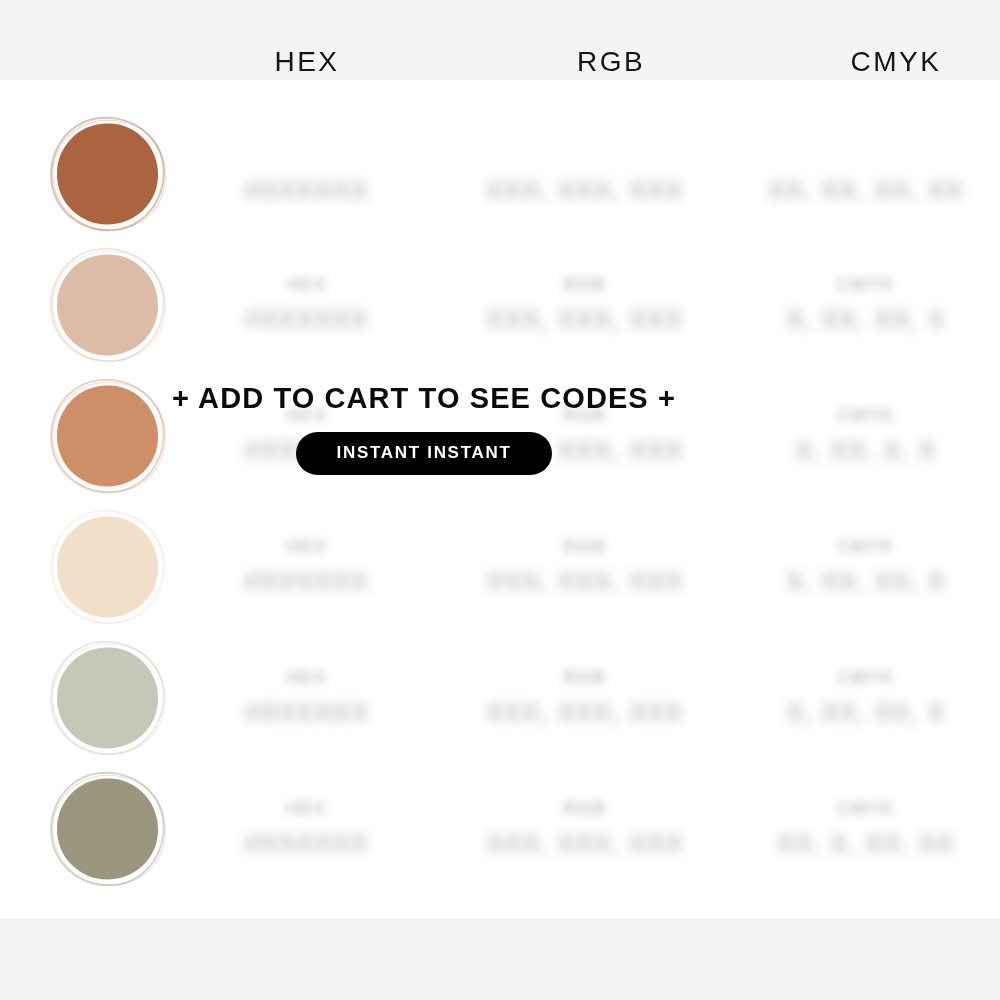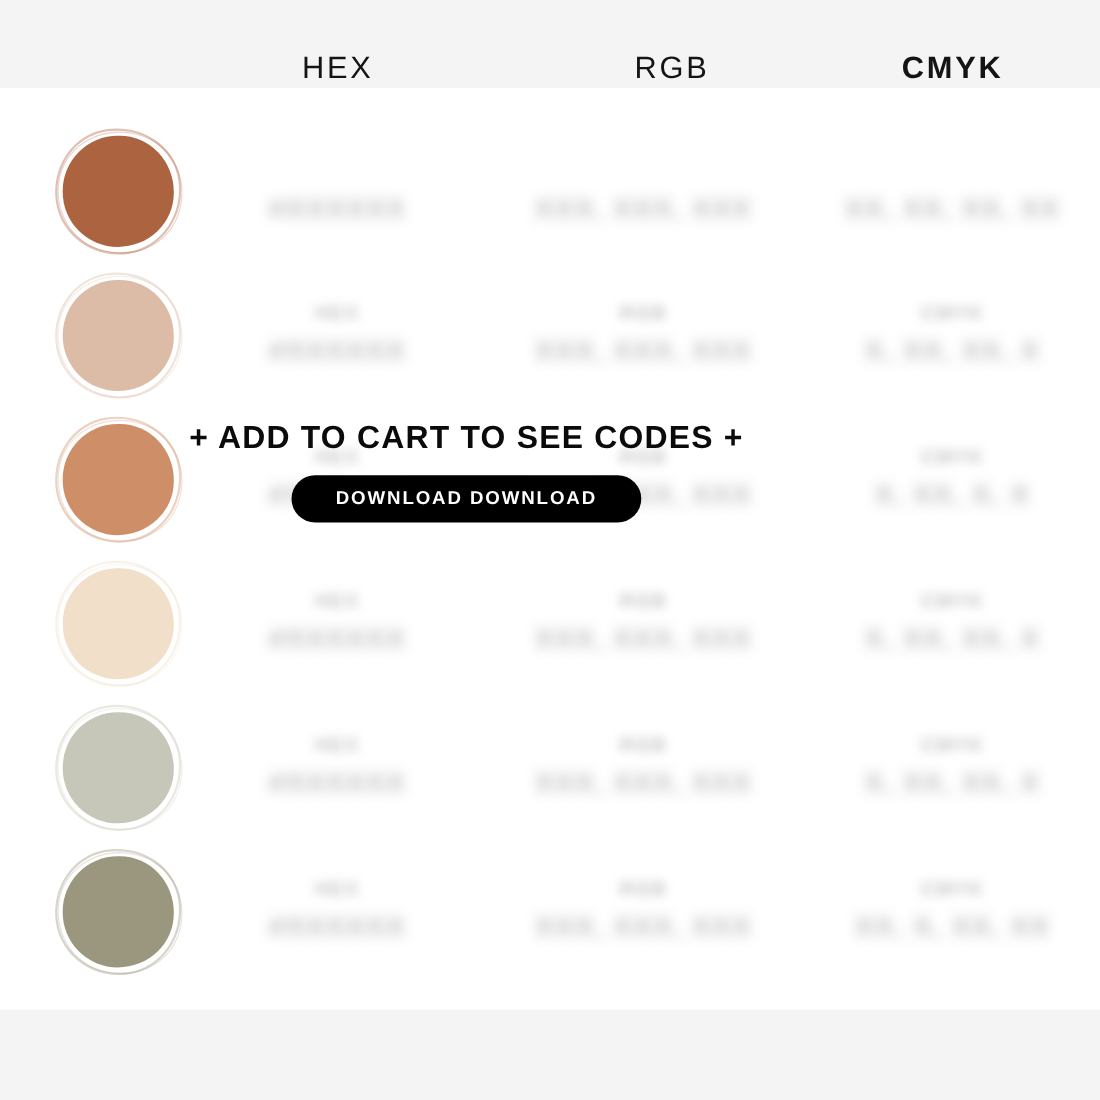--- a/index.html
+++ b/index.html
@@ -46,21 +46,21 @@
     top: 0;
     transform: translateX(-50%);
     font-size: 28px;
     letter-spacing: 2.5px;
     font-weight: 400;
     color: #141414;
     white-space: nowrap;
   }
   .col-head.c0 { left: 307px; }
   .col-head.c1 { left: 611px; }
-  .col-head.c2 { left: 866px; font-weight: bold; }
+  .col-head.c2 { left: 896px; }
 
   
   .rows {
     position: absolute;
     left: 0;
     top: 0;
     width: 1000px;
     height: 838px;
   }
   .row {
@@ -296,16 +296,16 @@
         </div>
         <div class="cell c2">
           <div class="mini-label">CMYK</div>
           <div class="code-value">XX, X, XX, XX</div>
         </div>
       </div>
     </div>
 
   <div class="cta">
     <div class="cta-headline">+ ADD TO CART TO SEE CODES +</div>
-    <button class="cta-button">DOWNLOAD DOWNLOAD</button>
+    <button class="cta-button">INSTANT INSTANT</button>
   </div>
 
 </div>
 
 </body></html>

